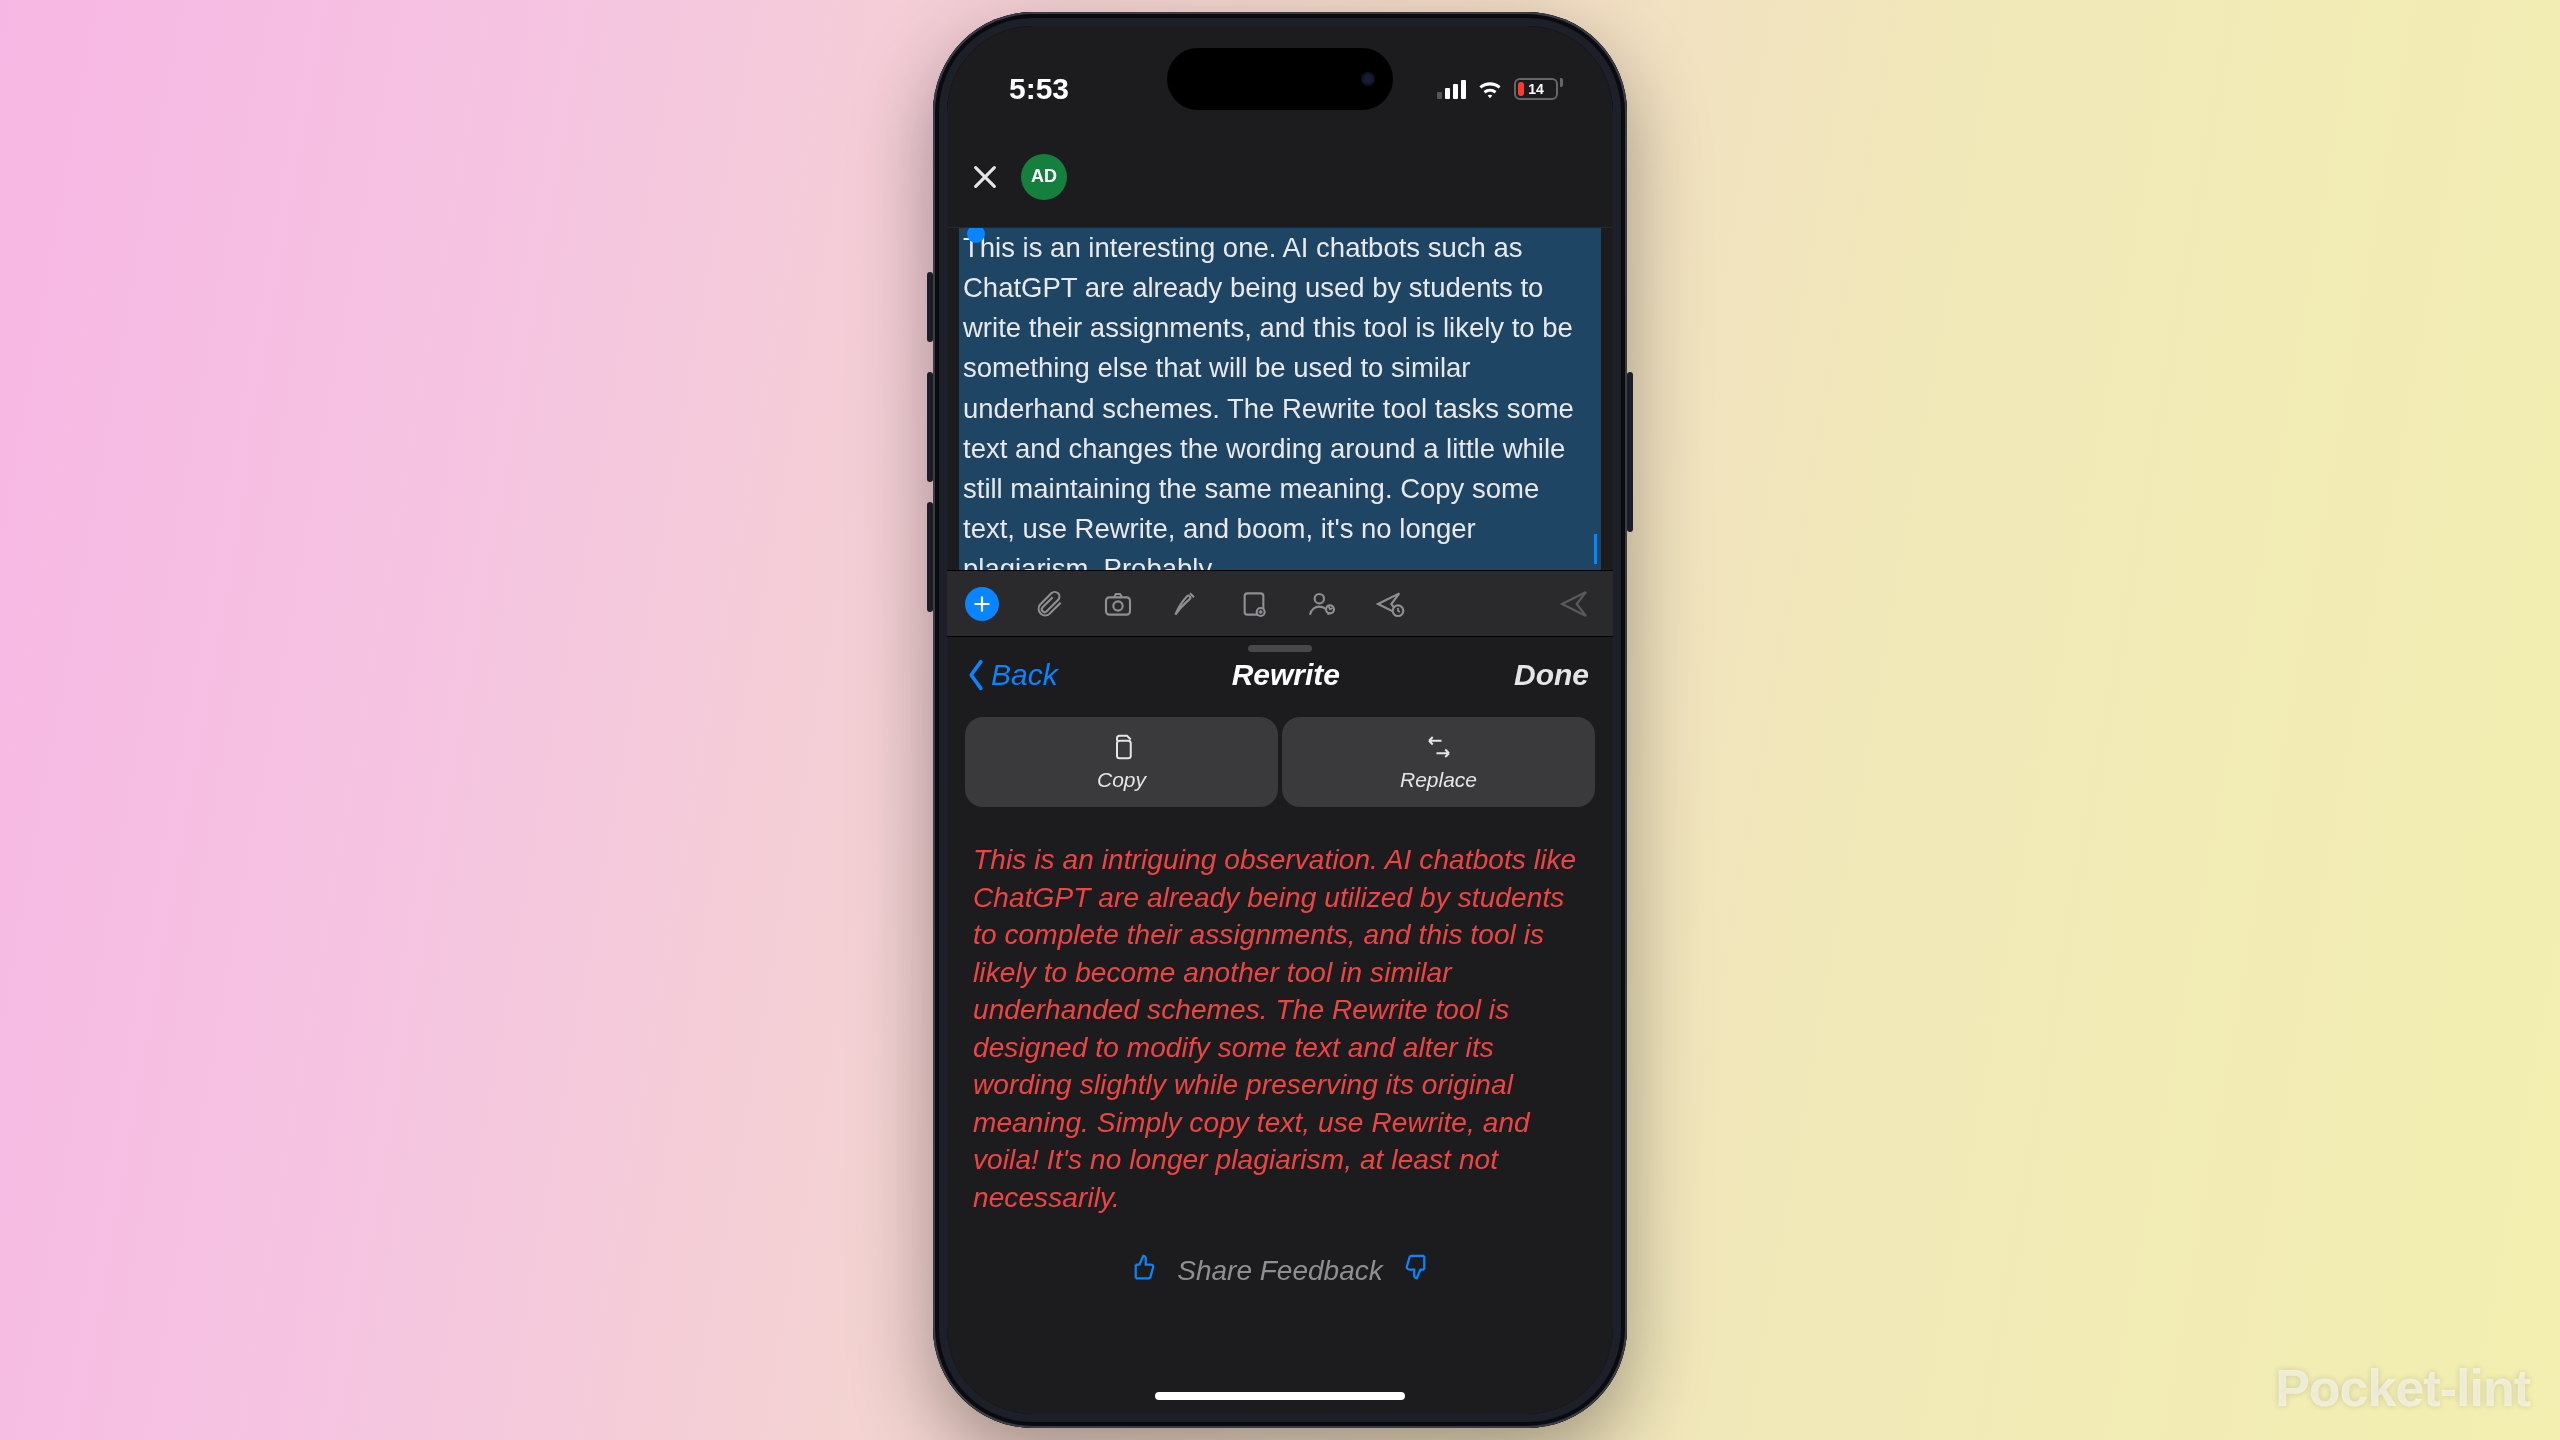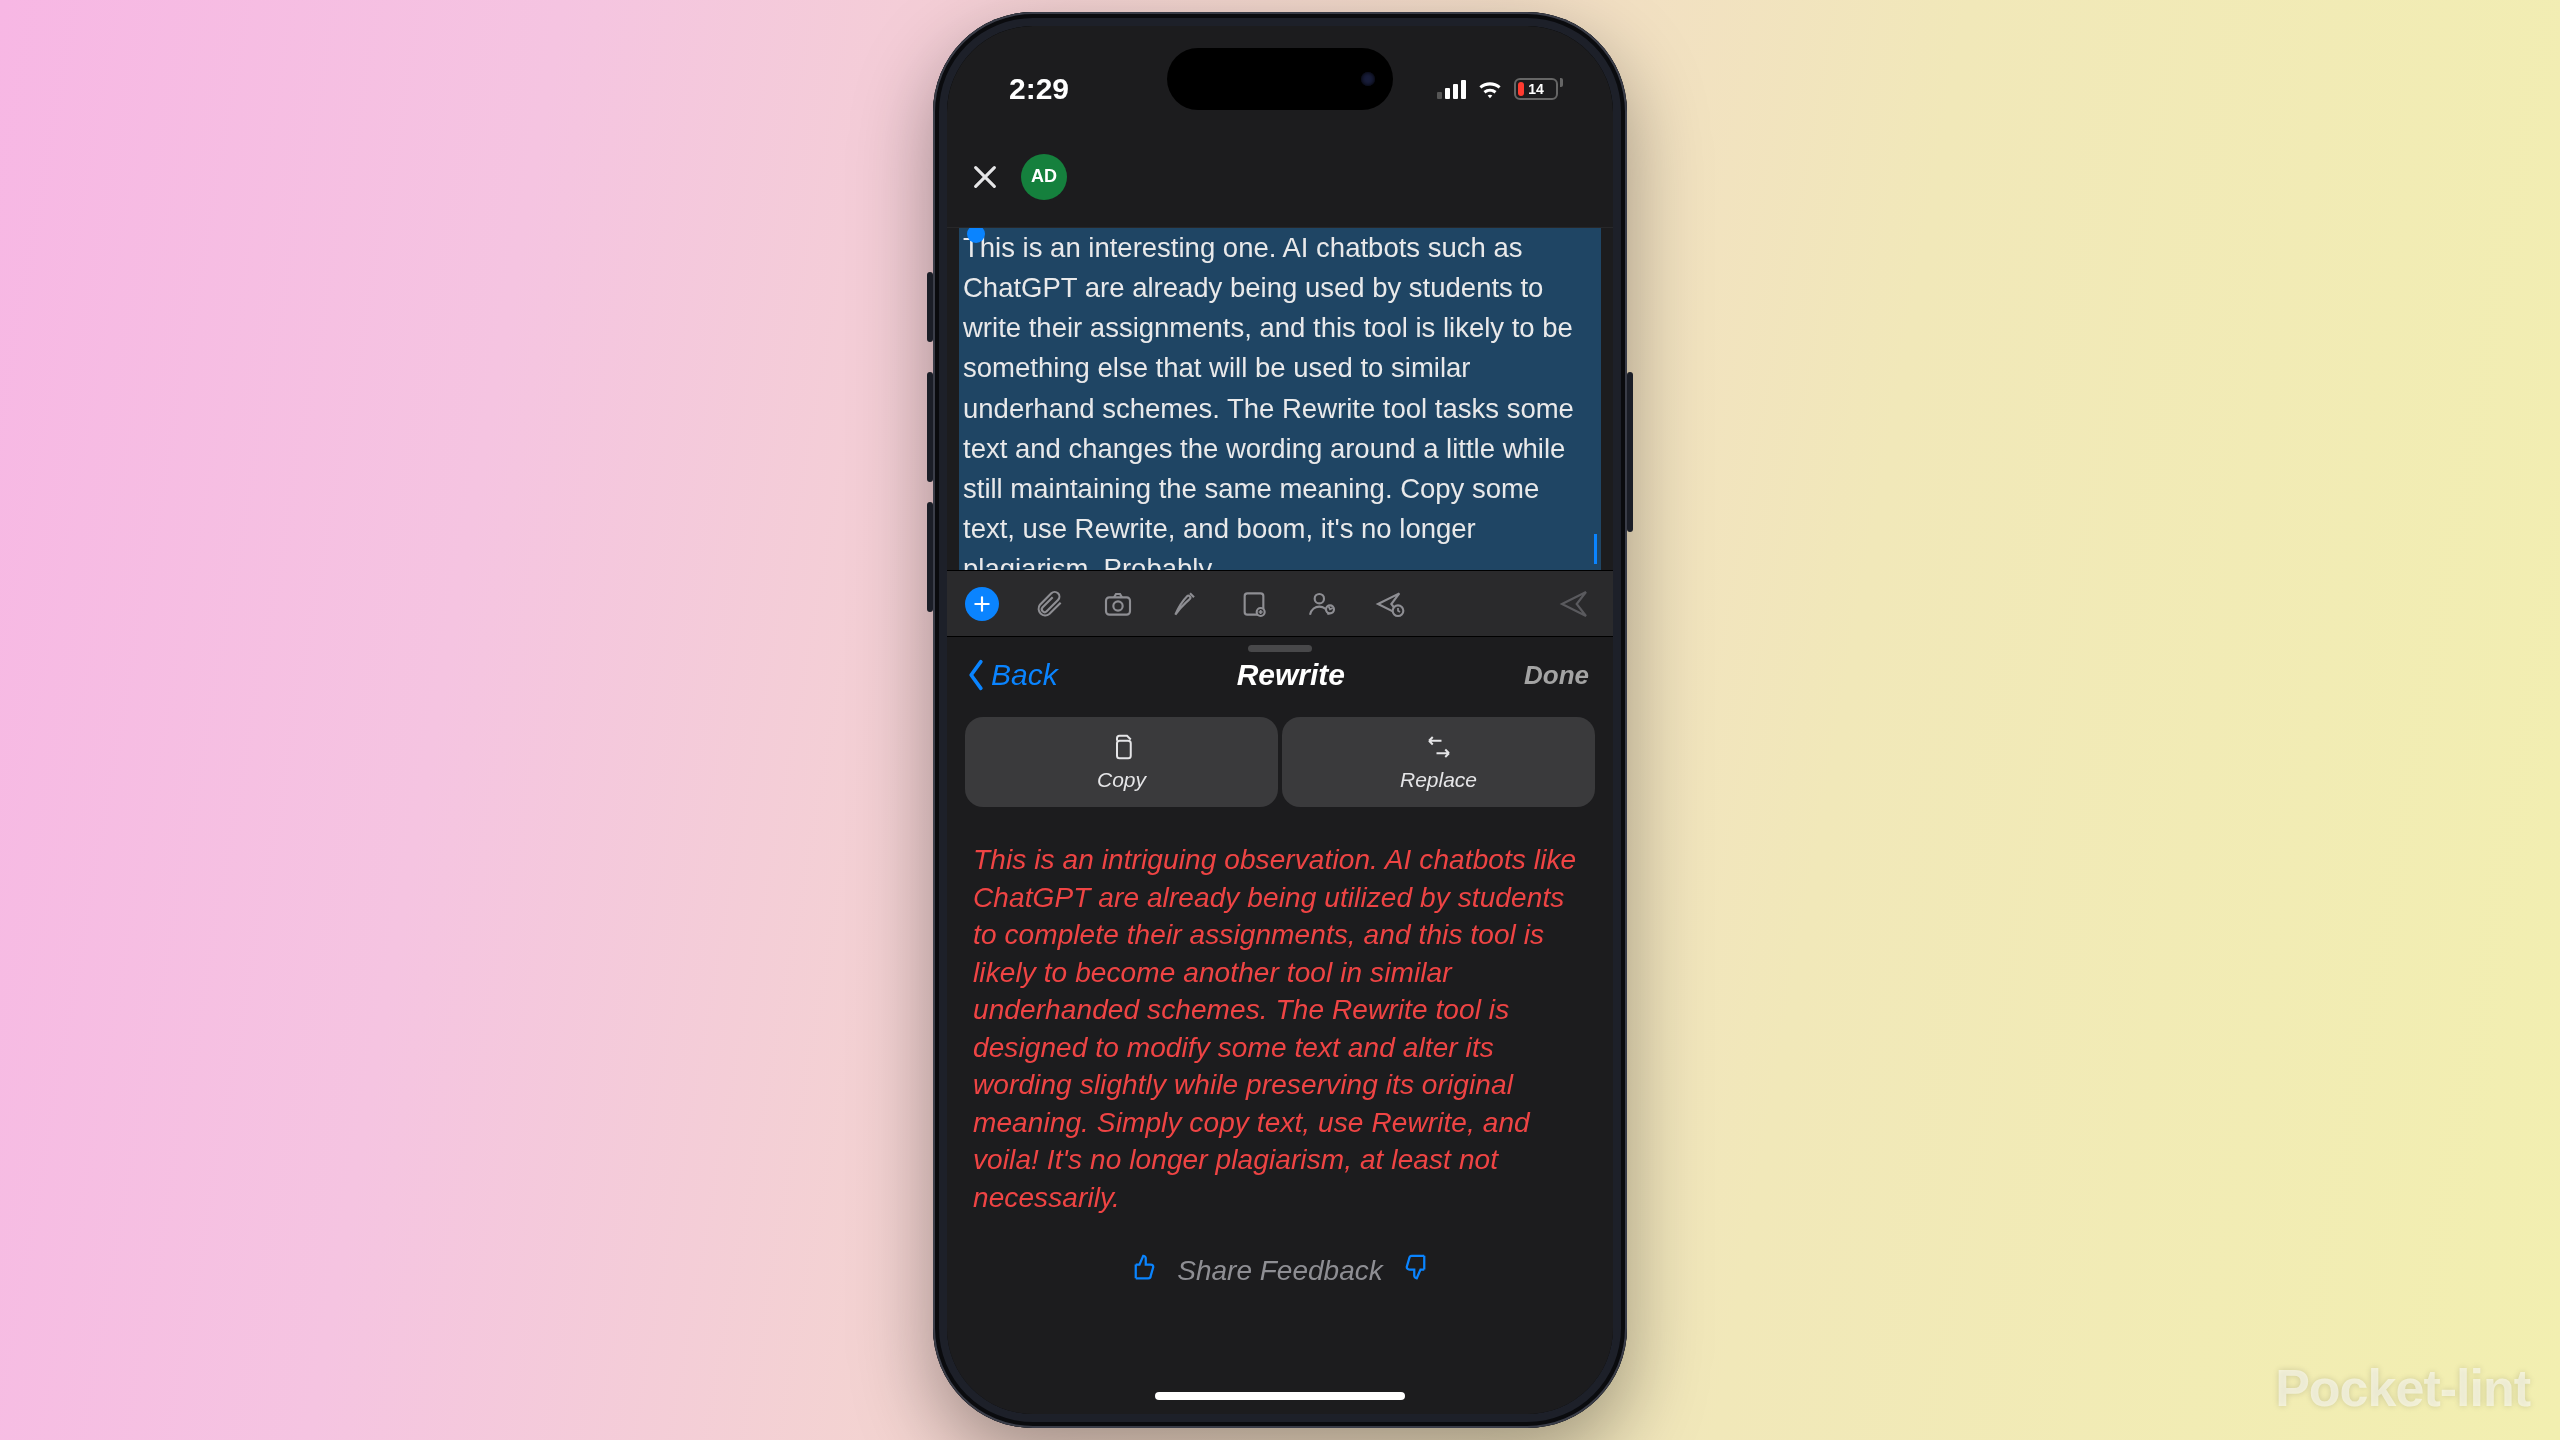--- a/index.html
+++ b/index.html
@@ -107,21 +107,21 @@
   .t-ic {width:34px;height:34px;display:flex;align-items:center;justify-content:center;}
   .t-ic svg{width:32px;height:32px;stroke:#8e8e93;fill:none;stroke-width:1.6;}
   .t-send {margin-left:auto;}
   .t-send svg{stroke:#5a5a5e;}
   .sheet { flex:1; background:#1c1c1e; display:flex; flex-direction:column; border-top:1px solid #000; position:relative;font-style:italic;}
   .grabber{width:64px;height:7px;border-radius:4px;background:#48484a;position:absolute;top:8px;left:50%;transform:translateX(-50%);}
   .sheet-head{height:74px;display:flex;align-items:center;justify-content:space-between;padding:2px 24px 0 16px;}
   .back-btn{display:flex;align-items:center;gap:2px;color:#0a84ff;font-size:30px;}
   .back-btn svg{width:26px;height:34px;}
   .sheet-title{font-size:30px;font-weight:600;}
-  .done-btn{color:#a3a3a3;font-size:26px;font-weight:600;}
+  .done-btn{color:#e5e5e5;font-size:30px;font-weight:600;}
   .action-row{display:flex;gap:4px;padding:6px 18px 0 18px;}
   .action-btn{flex:1;height:90px;background:#3a3a3c;border-radius:18px;display:flex;flex-direction:column;align-items:center;justify-content:center;gap:6px;color:#e5e5e7;}
   .action-btn svg{width:30px;height:30px;stroke:#e5e5e7;fill:none;stroke-width:1.6;}
   .action-btn span{font-size:21px;}
   .result-text{padding:34px 22px 0 26px;font-size:28px;line-height:1.34;color:#ef4444;letter-spacing:0.1px;}
   .feedback{display:flex;align-items:center;justify-content:center;gap:20px;padding:36px 0;color:#8e8e93;font-size:28px;}
   .feedback svg{width:30px;height:30px;stroke:#0a84ff;fill:none;stroke-width:1.8;}
 </style>
 </head>
 <body>
@@ -134,21 +134,21 @@
   <div class="btn-side btn-left2"></div>
   <div class="btn-side btn-left3"></div>
 
   <div class="screen">
     <div class="island">
         <div class="cam"></div>
       </div>
     <div class="home-bar"></div>
 
     <div class="statusbar">
-      <span>2:29</span>
+      <span>5:53</span>
       <div class="status-right">
         <div class="sig">
             <i class="off"></i>
             <i></i>
             <i></i>
             <i></i>
           </div>
         <div class="wifi-ic">
           <svg viewBox="0 0 24 18">
               <path d="M12 17l-2-2.4c1.1-1 2.9-1 4 0L12 17zM6.4 10.8C9.5 8 14.5 8 17.6 10.8l-1.7 2c-2.2-1.9-5.6-1.9-7.8 0l-1.7-2zM2.9 6.6C8 2 16 2 21.1 6.6l-1.7 2C15.3 5 8.7 5 4.6 8.6l-1.7-2z" fill="#fff"></path>

